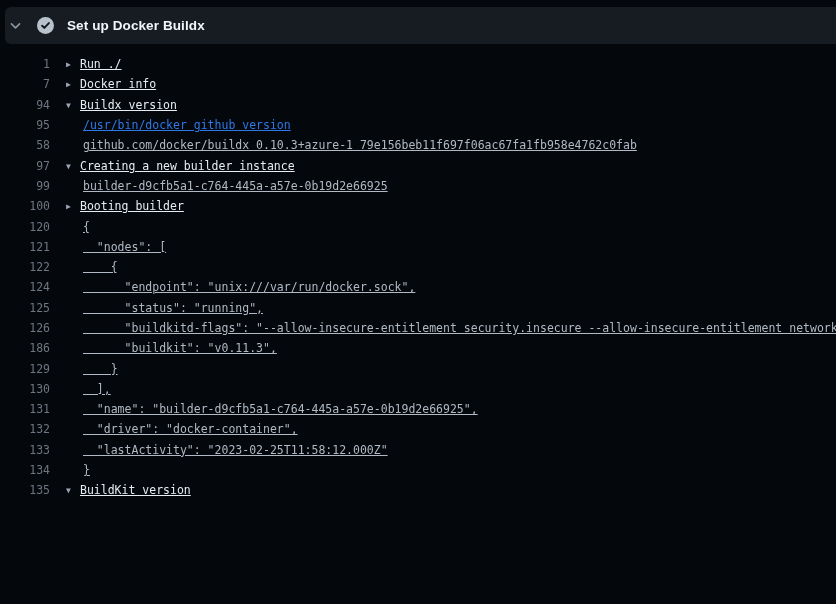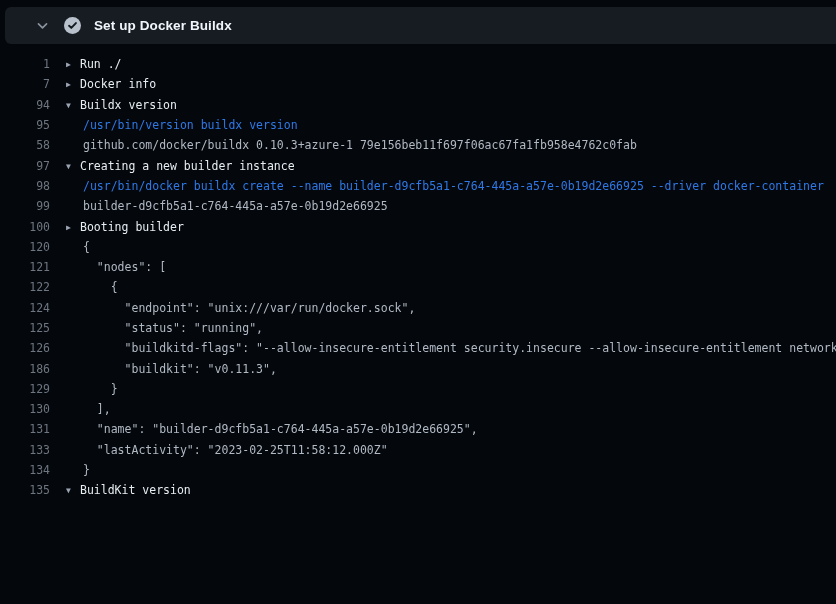--- a/index.html
+++ b/index.html
@@ -11,21 +11,21 @@
   }
 
   
   .step-header {
     position: absolute;
     left: 5px; top: 7px; right: 0; height: 37px;
     background: #171c23;
     border-radius: 6px 0 0 6px;
     display: flex;
     align-items: center;
-    padding-left: 29px;
+    padding-left: 2px;
     cursor: pointer;
   }
   .chev {
     width: 16px; height: 16px;
     display: flex; align-items: center; justify-content: center;
     color: #8b949e;
     flex-shrink: 0;
   }
   .status-circle {
     margin-left: 14px;
@@ -61,20 +61,21 @@
     width: 50px;
     flex-shrink: 0;
     text-align: right;
     color: #6e7681;
     cursor: pointer;
   }
   .content {
     margin-left: 16px;
     white-space: pre;
     color: #b0b9c4;
+    text-decoration: underline;
   }
   .row.group .content { color: #e6edf3; cursor: pointer; }
   .row.plain .content { padding-left: 17px; }
   .row.command .content { color: #2e79e8; }
   .tri {
     display: inline-block;
     width: 14px;
     font-size: 8px;
     color: #9aa4b2;
     vertical-align: 1px;
@@ -106,33 +107,29 @@
     <div class="row group">
     <span class="num">7</span>
     <span class="content"><span class="tri">▶</span>Docker info</span>
   </div>
     <div class="row group">
     <span class="num">94</span>
     <span class="content"><span class="tri">▼</span>Buildx version</span>
   </div>
     <div class="row plain command">
     <span class="num">95</span>
-    <span class="content">/usr/bin/version buildx version</span>
+    <span class="content">/usr/bin/docker github version</span>
   </div>
     <div class="row plain">
     <span class="num">58</span>
     <span class="content">github.com/docker/buildx 0.10.3+azure-1 79e156beb11f697f06ac67fa1fb958e4762c0fab</span>
   </div>
     <div class="row group">
     <span class="num">97</span>
     <span class="content"><span class="tri">▼</span>Creating a new builder instance</span>
-  </div>
-    <div class="row plain command">
-    <span class="num">98</span>
-    <span class="content">/usr/bin/docker buildx create --name builder-d9cfb5a1-c764-445a-a57e-0b19d2e66925 --driver docker-container</span>
   </div>
     <div class="row plain">
     <span class="num">99</span>
     <span class="content">builder-d9cfb5a1-c764-445a-a57e-0b19d2e66925</span>
   </div>
     <div class="row group">
     <span class="num">100</span>
     <span class="content"><span class="tri">▶</span>Booting builder</span>
   </div>
     <div class="row plain">
@@ -169,20 +166,24 @@
   </div>
     <div class="row plain">
     <span class="num">130</span>
     <span class="content">  ],</span>
   </div>
     <div class="row plain">
     <span class="num">131</span>
     <span class="content">  "name": "builder-d9cfb5a1-c764-445a-a57e-0b19d2e66925",</span>
   </div>
     <div class="row plain">
+    <span class="num">132</span>
+    <span class="content">  "driver": "docker-container",</span>
+  </div>
+    <div class="row plain">
     <span class="num">133</span>
     <span class="content">  "lastActivity": "2023-02-25T11:58:12.000Z"</span>
   </div>
     <div class="row plain">
     <span class="num">134</span>
     <span class="content">}</span>
   </div>
     <div class="row group">
     <span class="num">135</span>
     <span class="content"><span class="tri">▼</span>BuildKit version</span>

